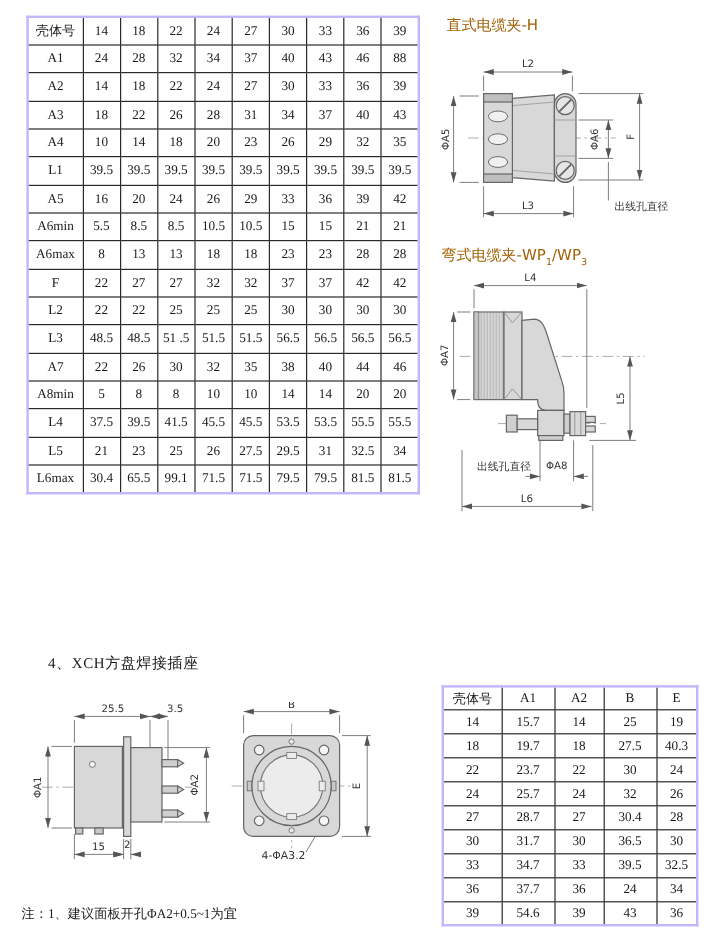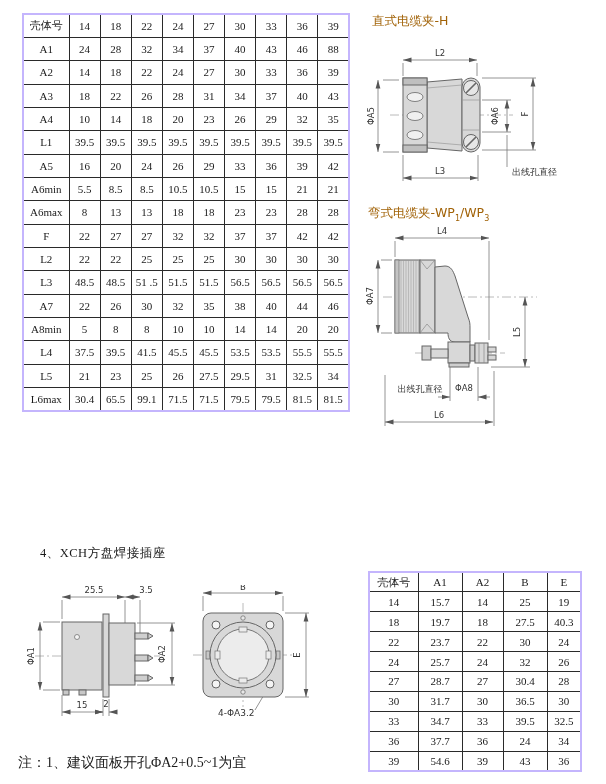--- a/index.html
+++ b/index.html
@@ -16,21 +16,21 @@
   #top-table{left:22px;top:13px;width:328px;height:399px;}
   #top-table tr{height:22px;}
   #bottom-table{left:368px;top:571px;width:212px;height:199px;}
   #bottom-table tr{height:19.9px;}
   .sans-title{
     font-family:"DejaVu Sans", sans-serif;font-size:12.5px;font-weight:500;color:#a16207;
     white-space:nowrap;
   }
   .sans-title sub{font-size:8px;}
   .serif-title{font-size:12.5px;letter-spacing:0.5px;white-space:nowrap;}
-  .note-text{font-size:14px;white-space:nowrap;}
+  .note-text{font-size:11px;white-space:nowrap;}
   text.dt{font-family:"DejaVu Sans", sans-serif;font-size:8.5px;fill:#333;}
   text.dtc{font-family:"DejaVu Sans", sans-serif;font-size:9px;fill:#333;}
 </style>
 </head>
 <body>
 
 <table id="top-table" class="dtable abs">
   <colgroup>
     <col style="width:46px">
       <col>

